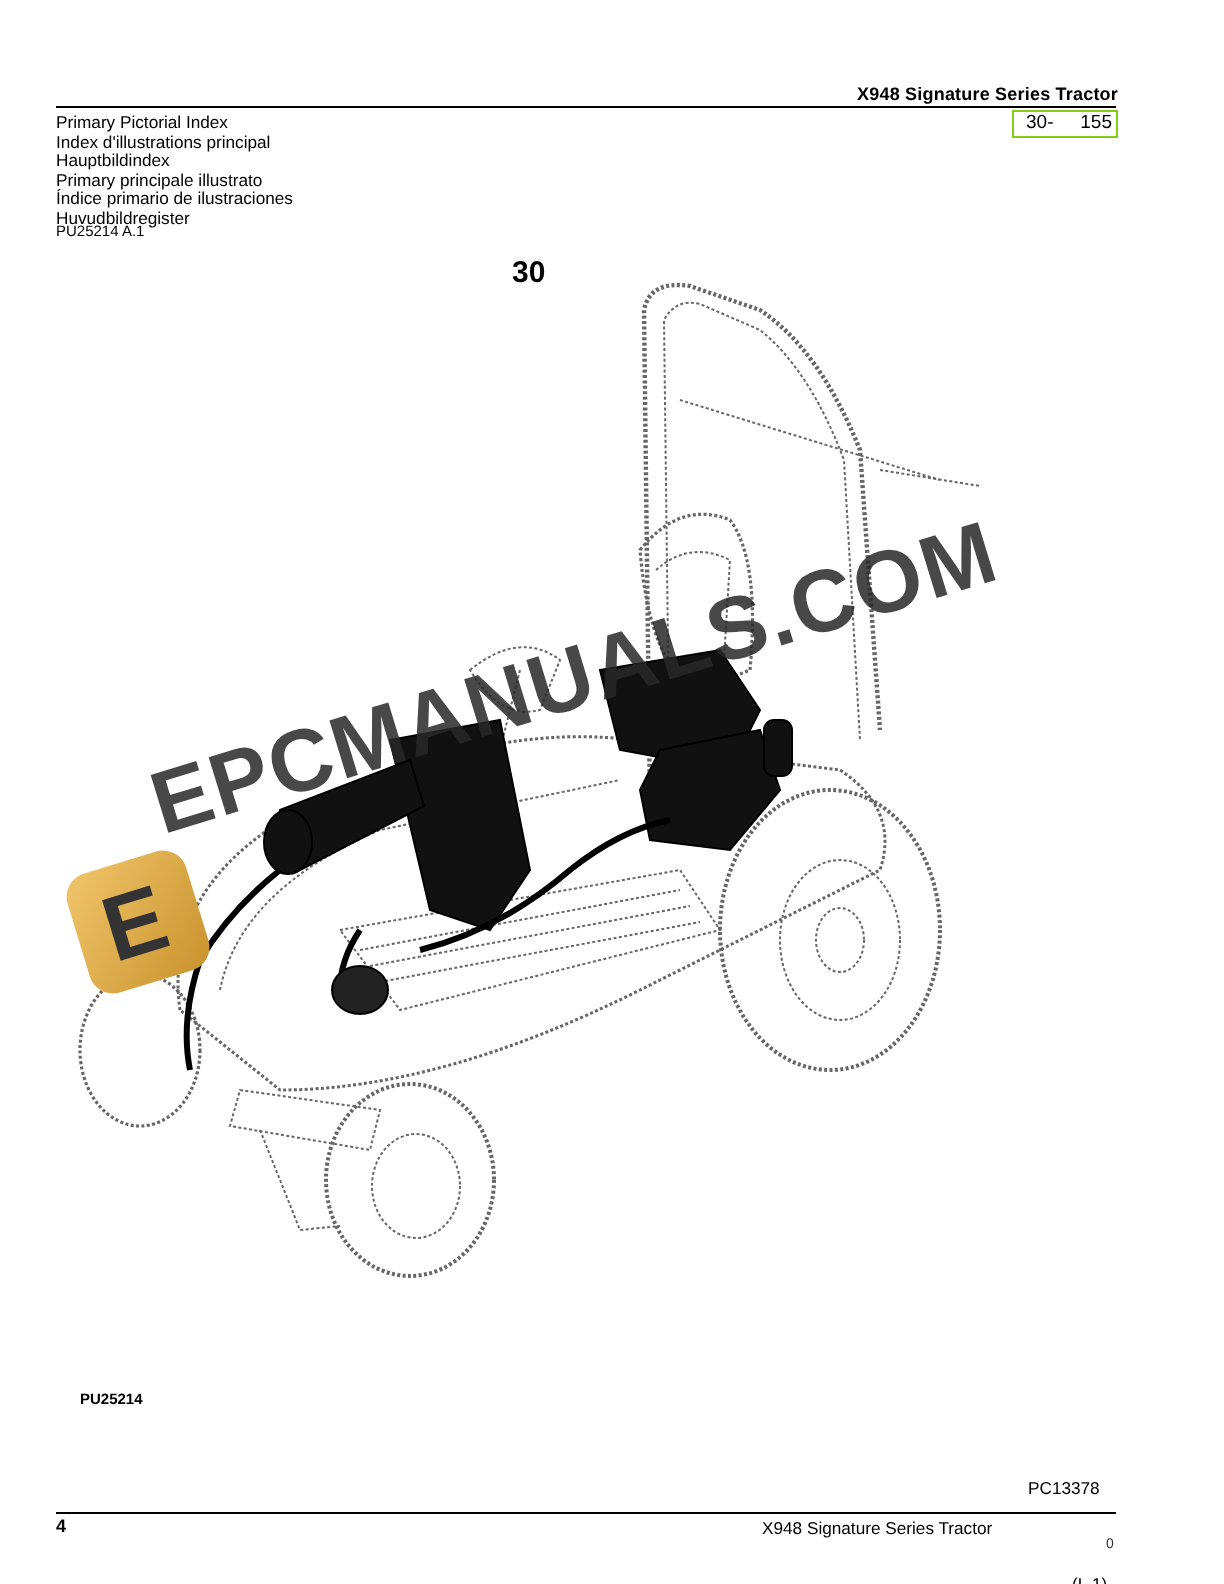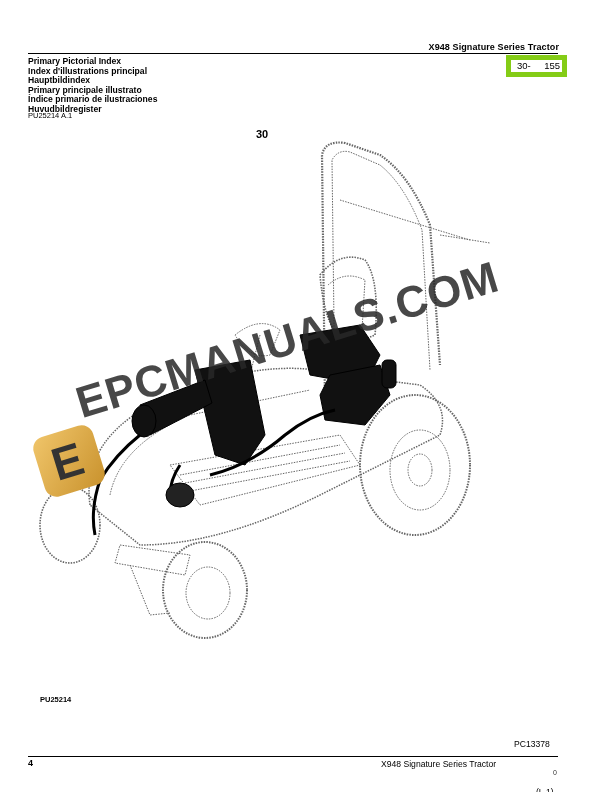--- a/index.html
+++ b/index.html
@@ -1,24 +1,24 @@
 <!DOCTYPE html>
 <html><head>
 <meta charset="utf-8">
 <style>
   html,body{margin:0;padding:0;background:#fff;}
   body{width:612px;height:792px;position:relative;overflow:hidden;font-family:"Liberation Sans",sans-serif;color:#000;}
   .rule-top{position:absolute;left:28px;top:53px;width:530px;height:0;border-top:1.2px solid #000;}
   .doc-title{position:absolute;right:53px;top:42px;font-size:9px;font-weight:bold;letter-spacing:0.1px;}
-  .page-box{position:absolute;left:506px;top:55px;width:51px;height:12px;border:5px solid #84cc16;font-size:9.5px;}
+  .page-box{position:absolute;left:506px;top:55px;width:51px;height:12px;border:1px solid #84cc16;font-size:9.5px;}
   .page-box .sec{position:absolute;left:6px;top:0px;}
   .page-box .num{position:absolute;right:2px;top:0px;}
-  .index-titles{position:absolute;left:28px;top:57px;font-size:8.6px;font-weight:bold;line-height:9.6px;}
+  .index-titles{position:absolute;left:28px;top:57px;font-size:8.6px;font-weight:normal;line-height:9.6px;}
   .ref-code{position:absolute;left:28px;top:111px;font-size:7.5px;text-align:center;}
-  .fig-label{position:absolute;left:256px;top:128px;font-size:11px;font-weight:bold;}
+  .fig-label{position:absolute;left:256px;top:128px;font-size:15px;font-weight:bold;}
   .fig-code{position:absolute;left:40px;top:661px;font-size:7.5px;font-weight:bold;margin-top:34px;}
   .illustration{position:absolute;left:20px;top:135px;width:580px;height:510px;}
   .rule-bottom{position:absolute;left:28px;top:756px;width:530px;border-top:1.2px solid #000;}
   .page-num{position:absolute;left:28px;top:758px;font-size:9px;font-weight:bold;}
   .footer-title{position:absolute;left:381px;top:759px;font-size:8.6px;}
   .footer-code{position:absolute;left:490px;top:739px;font-size:8.6px;padding-left:24px;}
   .footer-rev{position:absolute;left:536px;top:759px;font-size:8.6px;margin-top:28px;}
   .footer-sub{position:absolute;left:553px;top:769px;font-size:7px;color:#333;}
   .watermark{position:absolute;left:70px;top:380px;font-size:44px;font-weight:bold;color:rgba(40,40,40,0.85);transform:rotate(-17deg);transform-origin:left top;white-space:nowrap;letter-spacing:1px;}
   .logo{position:absolute;left:38px;top:430px;width:62px;height:62px;border-radius:12px;background:linear-gradient(135deg,#f0c56a,#c9922d);transform:rotate(-17deg);}

